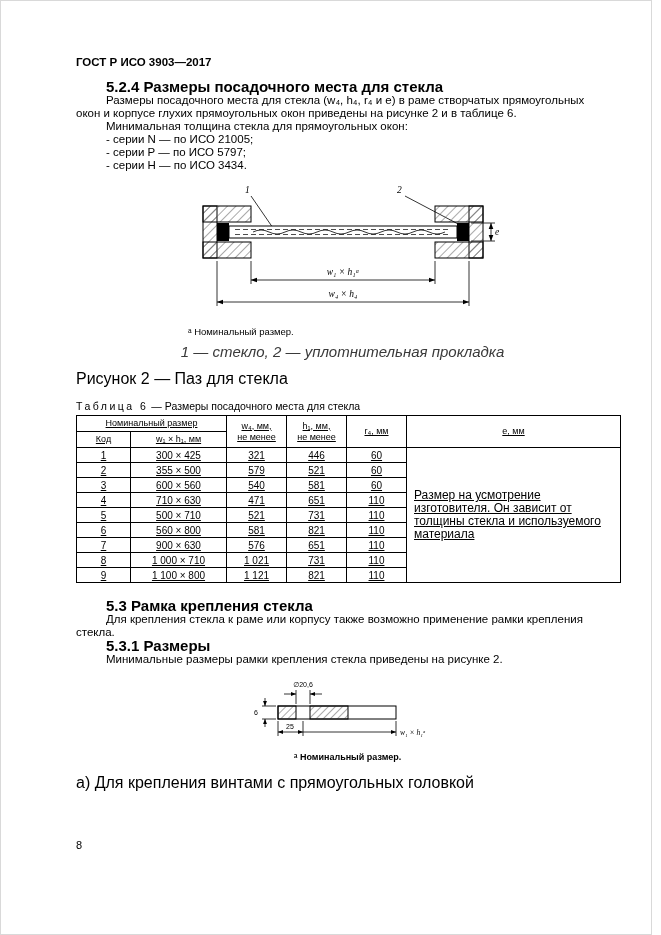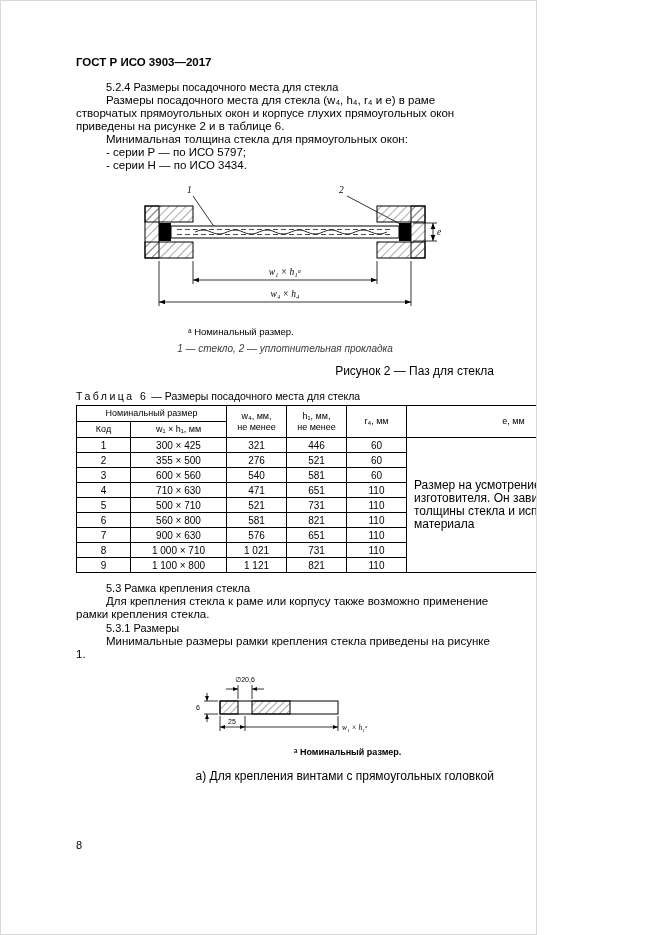--- a/index.html
+++ b/index.html
@@ -1,36 +1,36 @@
 <!DOCTYPE html>
 <html lang="ru"><head>
 <meta charset="utf-8">
 <title>ГОСТ Р ИСО 3903—2017 — стр. 8</title>
 <style>
   * { margin:0; padding:0; box-sizing:border-box; }
   html,body { background:#ffffff; }
   body { font-family:"Liberation Sans", sans-serif; color:#000; }
   .page {
-    position:relative; width:537px; height:935px; background:#fff;
+    position:relative; width:652px; height:935px; background:#fff;
     border:1px solid #d9d9d9; padding:55px 42px 0 75px; overflow:hidden;
   }
   .doc-header { font-weight:bold; font-size:11.5px; }
-  .h-sec { font-weight:normal; font-size:11px; line-height:14px; text-indent:30px; }
-  .mt12 { margin-top:12px; } .mt8 { margin-top:8px; }
+  .h-sec { font-weight:bold; font-size:15px; line-height:14px; text-indent:30px; }
+  .mt12 { margin-top:12px; } .mt8 { margin-top:16px; }
   p.body { font-size:11.5px; line-height:13px; text-indent:30px; }
   .fig-wrap { margin-top:10px; text-align:center; }
   .fig-footnote { margin-top:2px; margin-left:112px; font-size:9.5px; }
-  .fig-legend { margin-top:6px; text-align:center; font-size:10px; font-style:italic; color:#3a3a3a; }
-  .fig-caption { text-align:right; font-size:12px; }
+  .fig-legend { margin-top:6px; text-align:center; font-size:15px; font-style:italic; color:#3a3a3a; }
+  .fig-caption { text-align:left; font-size:16px; }
   .cap-f2 { margin-top:10px; }
   .cap-f3 { margin-top:12px; }
   .tbl-caption { margin-top:12px; font-size:10.5px; }
   .ls { letter-spacing:2.5px; }
   table.t6 { margin-top:3px; border-collapse:collapse; width:544px; table-layout:fixed; }
-  .t6 th, .t6 td { border:1px solid #000; text-align:center; vertical-align:middle; }
+  .t6 th, .t6 td { border:1px solid #000; text-align:center; vertical-align:middle;text-decoration:underline; }
   .t6 th { font-weight:normal; font-size:9px; line-height:11px; padding:2px 2px; }
   .t6 td { font-size:10px; height:15px; padding:1px 2px; }
   .t6 td.e-note { text-align:left; vertical-align:middle; padding:2px 7px; font-size:12px; line-height:13px; }
   .pre { white-space:pre-line; }
   .fig3-footnote { margin-left:218px; font-weight:bold; font-size:9px; }
   .page-num { position:absolute; left:75px; top:838px; font-size:11px; }
   
   svg .hat { fill:url(#hatch2); stroke:#000; stroke-width:1; }
   svg .hat3 { fill:url(#hatch3); stroke:#000; stroke-width:1; }
   svg .thin { stroke:#000; stroke-width:0.8; fill:none; }
@@ -42,20 +42,21 @@
 </head>
 <body>
 
 <div class="page">
 
   <div class="doc-header">ГОСТ Р ИСО 3903—2017</div>
 
   <p class="h-sec mt12">5.2.4 Размеры посадочного места для стекла</p>
   <p class="body">Размеры посадочного места для стекла (w₄, h₄, r₄ и е) в раме створчатых прямоугольных окон и корпусе глухих прямоугольных окон приведены на рисунке 2 и в таблице 6.</p>
   <p class="body">Минимальная толщина стекла для прямоугольных окон:</p>
+  <p class="body">- серии N — по ИСО 21005;</p>
   <p class="body">- серии P — по ИСО 5797;</p>
   <p class="body">- серии H — по ИСО 3434.</p>
 
   <div class="fig-wrap">
     <svg width="320" height="138" viewBox="0 0 320 138">
       <defs>
         <pattern id="hatch2" patternUnits="userSpaceOnUse" width="6" height="6" patternTransform="rotate(45)">
           <line x1="0" y1="0" x2="0" y2="6" stroke="#555" stroke-width="1"></line>
         </pattern>
         <marker id="arr" viewBox="0 0 10 10" refX="9" refY="5" markerWidth="9" markerHeight="9" orient="auto-start-reverse">
@@ -148,21 +149,21 @@
           <td>1</td>
           <td>300 × 425</td>
           <td>321</td>
           <td>446</td>
           <td>60</td>
           <td rowspan="9" class="e-note">Размер на усмотрение изготовителя. Он зависит от толщины стекла и используемого материала</td>
         </tr>
         <tr>
           <td>2</td>
           <td>355 × 500</td>
-          <td>276</td>
+          <td>579</td>
           <td>521</td>
           <td>60</td>
         </tr>
         <tr>
           <td>3</td>
           <td>600 × 560</td>
           <td>540</td>
           <td>581</td>
           <td>60</td>
         </tr>
@@ -207,21 +208,21 @@
           <td>1 121</td>
           <td>821</td>
           <td>110</td>
         </tr>
       </tbody>
   </table>
 
   <p class="h-sec mt8">5.3 Рамка крепления стекла</p>
   <p class="body">Для крепления стекла к раме или корпусу также возможно применение рамки крепления стекла.</p>
   <p class="h-sec">5.3.1 Размеры</p>
-  <p class="body">Минимальные размеры рамки крепления стекла приведены на рисунке 1.</p>
+  <p class="body">Минимальные размеры рамки крепления стекла приведены на рисунке 2.</p>
 
   <div class="fig-wrap">
     <svg width="210" height="72" viewBox="0 0 210 72">
       <defs>
         <pattern id="hatch3" patternUnits="userSpaceOnUse" width="5" height="5" patternTransform="rotate(45)">
           <line x1="0" y1="0" x2="0" y2="5" stroke="#555" stroke-width="1"></line>
         </pattern>
         <marker id="arr3" viewBox="0 0 10 10" refX="9" refY="5" markerWidth="7" markerHeight="7" orient="auto-start-reverse">
           <path d="M0,1.5 L9,5 L0,8.5 z" fill="#000"></path>
         </marker>

